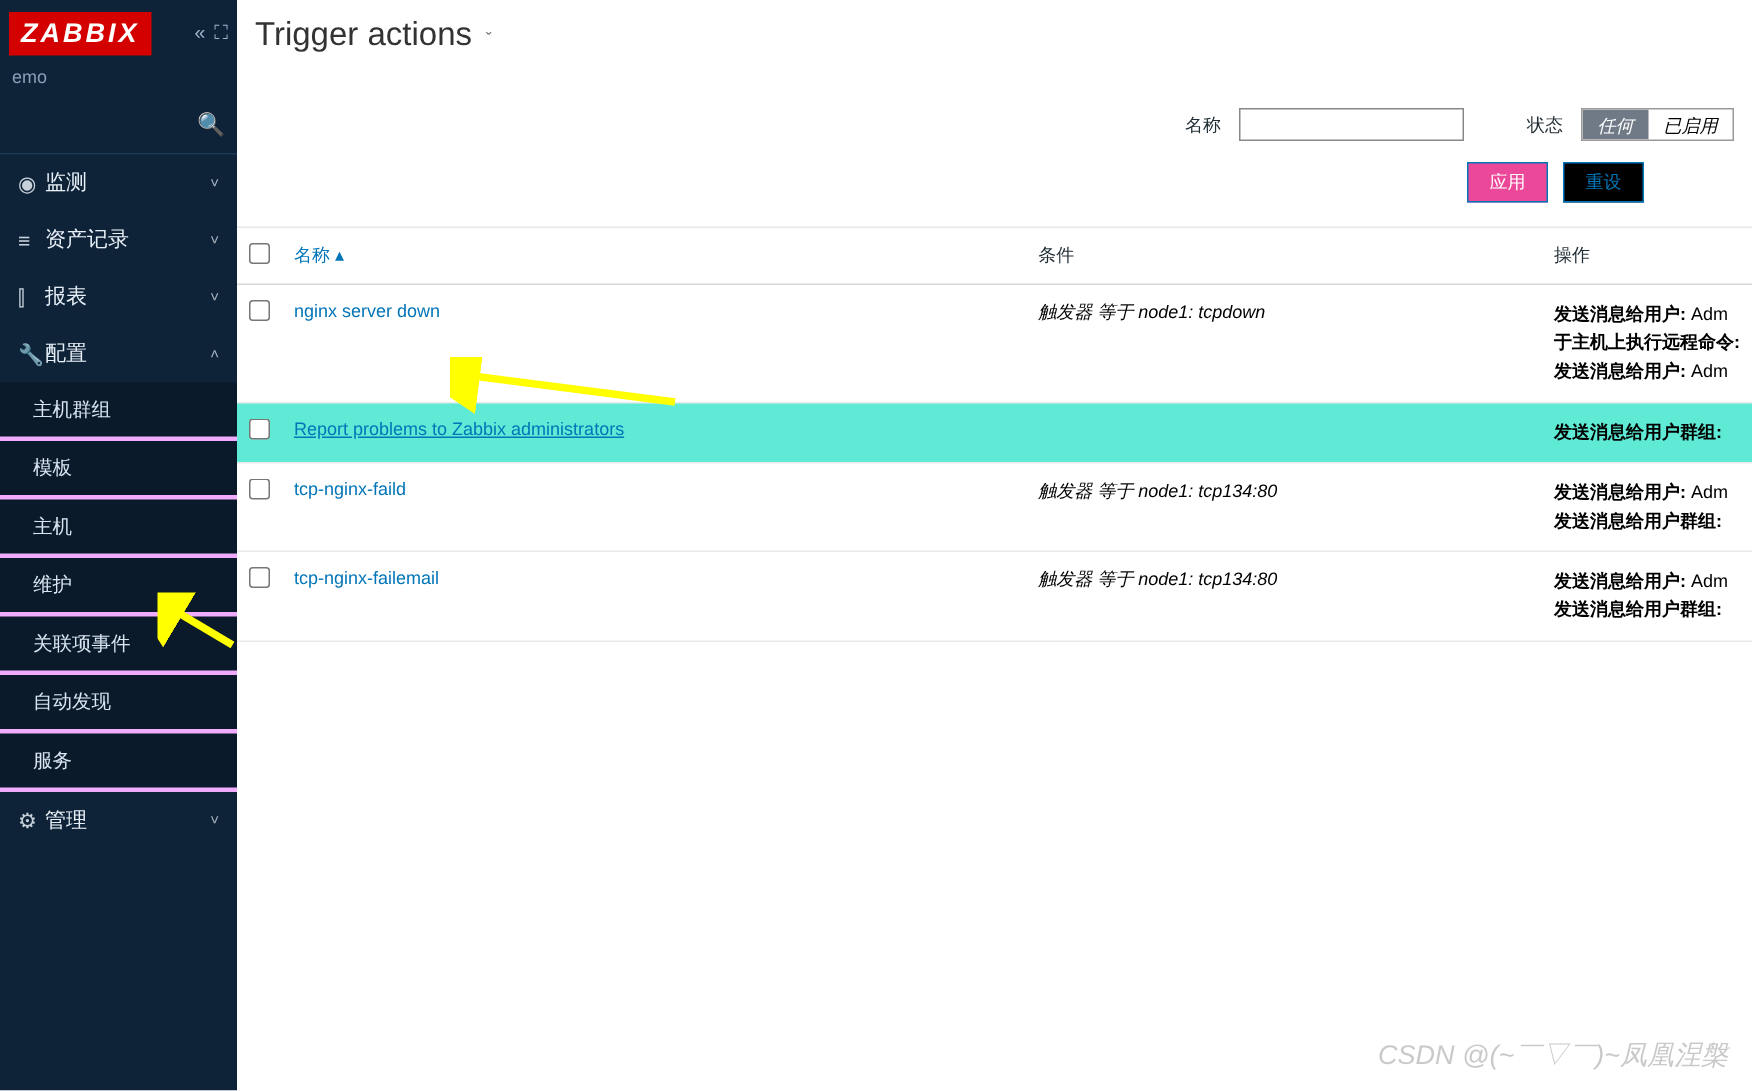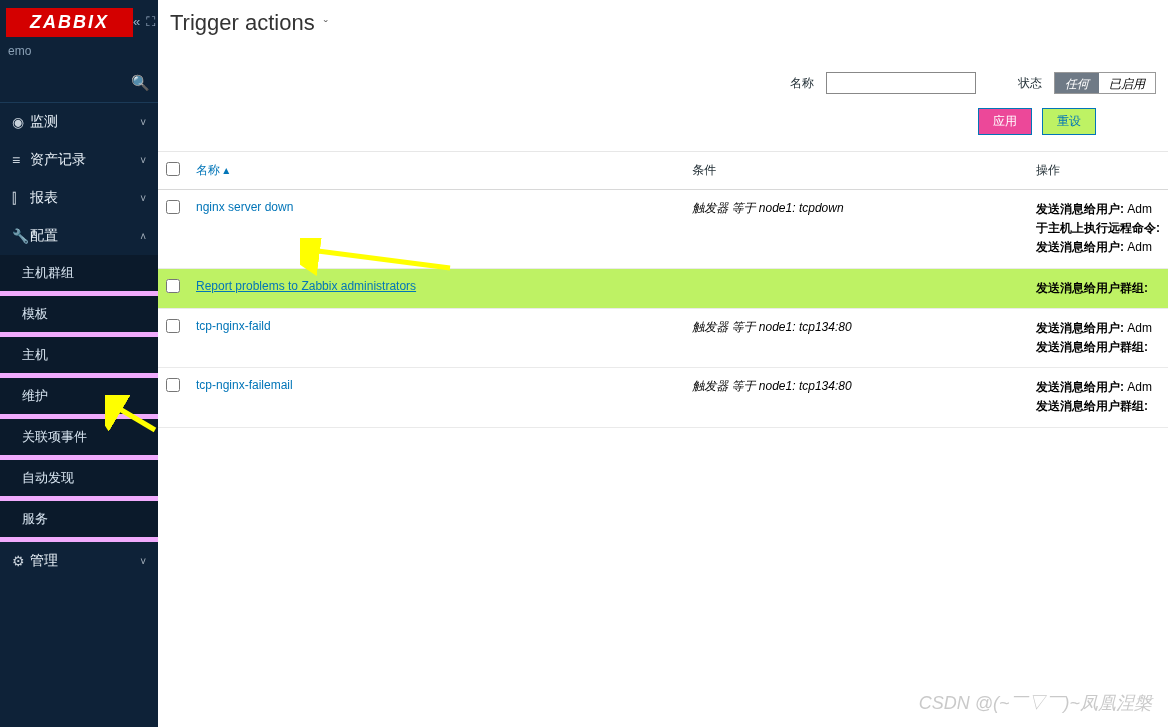--- a/index.html
+++ b/index.html
@@ -1,51 +1,51 @@
 <!DOCTYPE html>
 <html><head>
 <meta charset="utf-8">
 <style>
 * { margin:0; padding:0; box-sizing:border-box; font-family: Arial, "Microsoft YaHei", sans-serif; }
 body { width:1168px; height:727px; overflow:hidden; display:flex; background:#fff; position:relative; }
 .sidebar { width:158px; background:#0e2238; color:#fff; height:100%; flex-shrink:0; }
 .logo-row { display:flex; align-items:center; height:44px; padding:0 6px; }
-.logo { background:#d40000; color:#fff; font-weight:bold; font-style:italic; font-size:18px; padding:4px 24px; letter-spacing:2px; }
+.logo { background:#d40000; color:#fff; font-weight:bold; font-style:italic; font-size:18px; padding:4px 8px; letter-spacing:2px; }
 .logo-controls { margin-left:auto; display:flex; gap:6px; color:#9fb3c8; }
 .logo-controls span { cursor:pointer; font-size:13px; }
 .server { color:#8aa0b5; font-size:12px; padding:0 8px 10px; }
 .search-row { padding:6px 8px 10px; display:flex; justify-content:flex-end; border-bottom:1px solid #1b3a57; }
 .search-icon { color:#cfe0ee; font-size:15px; }
 .nav-item { display:flex; align-items:center; padding:10px 12px; font-size:14px; color:#e8f0f7; cursor:pointer; border-bottom:0px solid #123651; }
 .nav-item .ico { width:18px; display:inline-block; opacity:.85; }
 .nav-item .chev { margin-left:auto; font-size:10px; opacity:.7; }
 .nav-sub { background:#0b1a2b; }
-.sub-item { display:block; padding:9px 12px 9px 22px; font-size:13px; color:#d9e6f2; cursor:pointer; border-bottom:5px solid #f0abfc; }
+.sub-item { display:block; padding:9px 12px 9px 22px; font-size:13px; color:#d9e6f2; cursor:pointer; border-bottom:3px solid #f0abfc; }
 .sub-item.active { background:#02080f; }
 .main { flex:1; height:100%; overflow:hidden; display:flex; flex-direction:column; background:#fff;border-radius:30px; }
 .page-header { display:flex; align-items:center; padding:10px 12px 24px; }
 .page-title { font-size:22px; color:#333; font-weight:400; }
 .page-title .dd { font-size:12px; color:#666; margin-left:3px; }
 .filter-panel { background:#fff; padding:12px 12px 16px; border-bottom:1px solid #e7e7e7; }
 .filter-row { display:flex; align-items:center; justify-content:flex-end; gap:12px; }
 .filter-row label { font-size:12px; color:#1f2c33; }
 .filter-row input[type="text"] { border:1px solid #888; height:22px; width:150px; padding:0 4px; font-size:12px; }
 .status-group { display:flex; border:1px solid #999; height:22px; overflow:hidden; }
 .status-group span { font-size:12px; padding:3px 10px; cursor:pointer;font-style:italic; }
 .status-group .sel { background:#6f7a86; color:#fff; }
-.btn { border:1px solid #0275b8; background:#bef264; color:#0275b8; font-size:12px; padding:4px 14px; cursor:pointer; }
+.btn { border:1px solid #0275b8; background:#000000; color:#0275b8; font-size:12px; padding:4px 14px; cursor:pointer; }
 .btn.primary { background:#ec4899; color:#fff; }
 .btn.disabled { border:1px solid #c4c4c4; color:#a6a6a6; background:#fff; cursor:not-allowed; }
 .filter-actions { margin-top:14px; display:flex; gap:10px; justify-content:flex-end; padding-right:60px; }
 table { width:100%; border-collapse:collapse; }
 th, td { text-align:left; padding:10px 8px; font-size:12px; vertical-align:top; }
 thead th { border-bottom:1px solid #d8d8d8; color:#1f2c33; font-weight:normal; }
 thead th.sortable a { color:#0275b8; text-decoration:none; }
 tbody tr { border-bottom:1px solid #eaeaea; }
-tbody tr.hl { background:#bef264; }
+tbody tr.hl { background:#5eead4; }
 tbody a.name { color:#0275b8; text-decoration:none; }
 tbody tr.hl a.name { text-decoration:underline; }
 .chk { width:30px; }
 .chk input { width:14px; height:14px; }
 .col-name { width:520px; }
 .col-cond { width:360px; }
 .op-line { white-space:nowrap; line-height:1.6; }
 .footer-bar { display:flex; align-items:center; gap:10px; padding:12px 8px; font-size:12px; color:#666; }
 .arrow { position:absolute; pointer-events:none; }
 .watermark { position:absolute; right:16px; bottom:12px; font-size:18px; color:rgba(100,100,100,.35); font-style:italic; }

